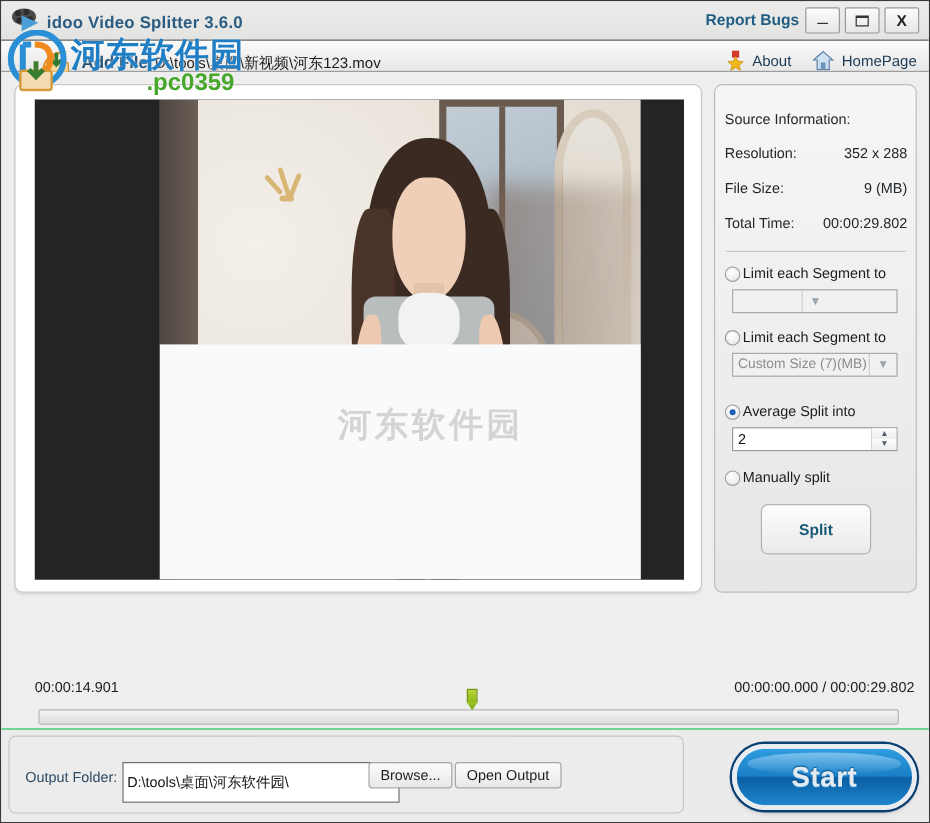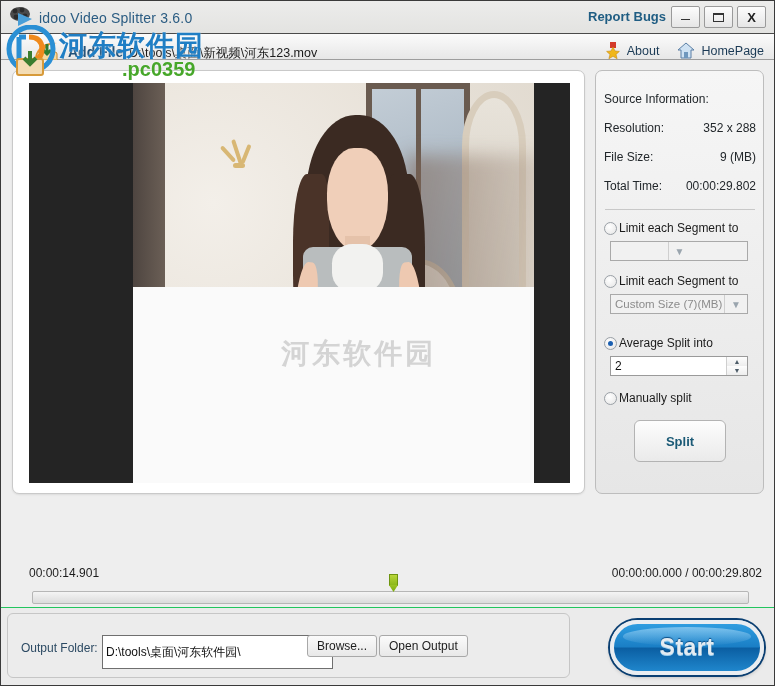--- a/index.html
+++ b/index.html
@@ -24,21 +24,21 @@
     position:relative;height:33px;
     background:linear-gradient(#ececeb,#e3e3e1);
     border-bottom:1px solid #4a4a4a;
     box-sizing:border-box;
   }
   .title-icon{
     position:absolute;left:7px;top:4px;width:26px;height:24px;
   }
   .title-text{
     position:absolute;left:38px;top:9px;
-    font-size:14px;font-weight:normal;color:#2b5c82;
+    font-size:14px;font-weight:bold;color:#2b5c82;
     letter-spacing:.2px;white-space:nowrap;
   }
   .report-bugs{
     position:absolute;right:108px;top:8px;
     font-size:13px;font-weight:bold;color:#1f5d83;
     cursor:pointer;white-space:nowrap;
   }
   .wbtns{position:absolute;right:8px;top:5px;display:flex;gap:4px;}
   .wbtn{
     width:29px;height:22px;box-sizing:border-box;

